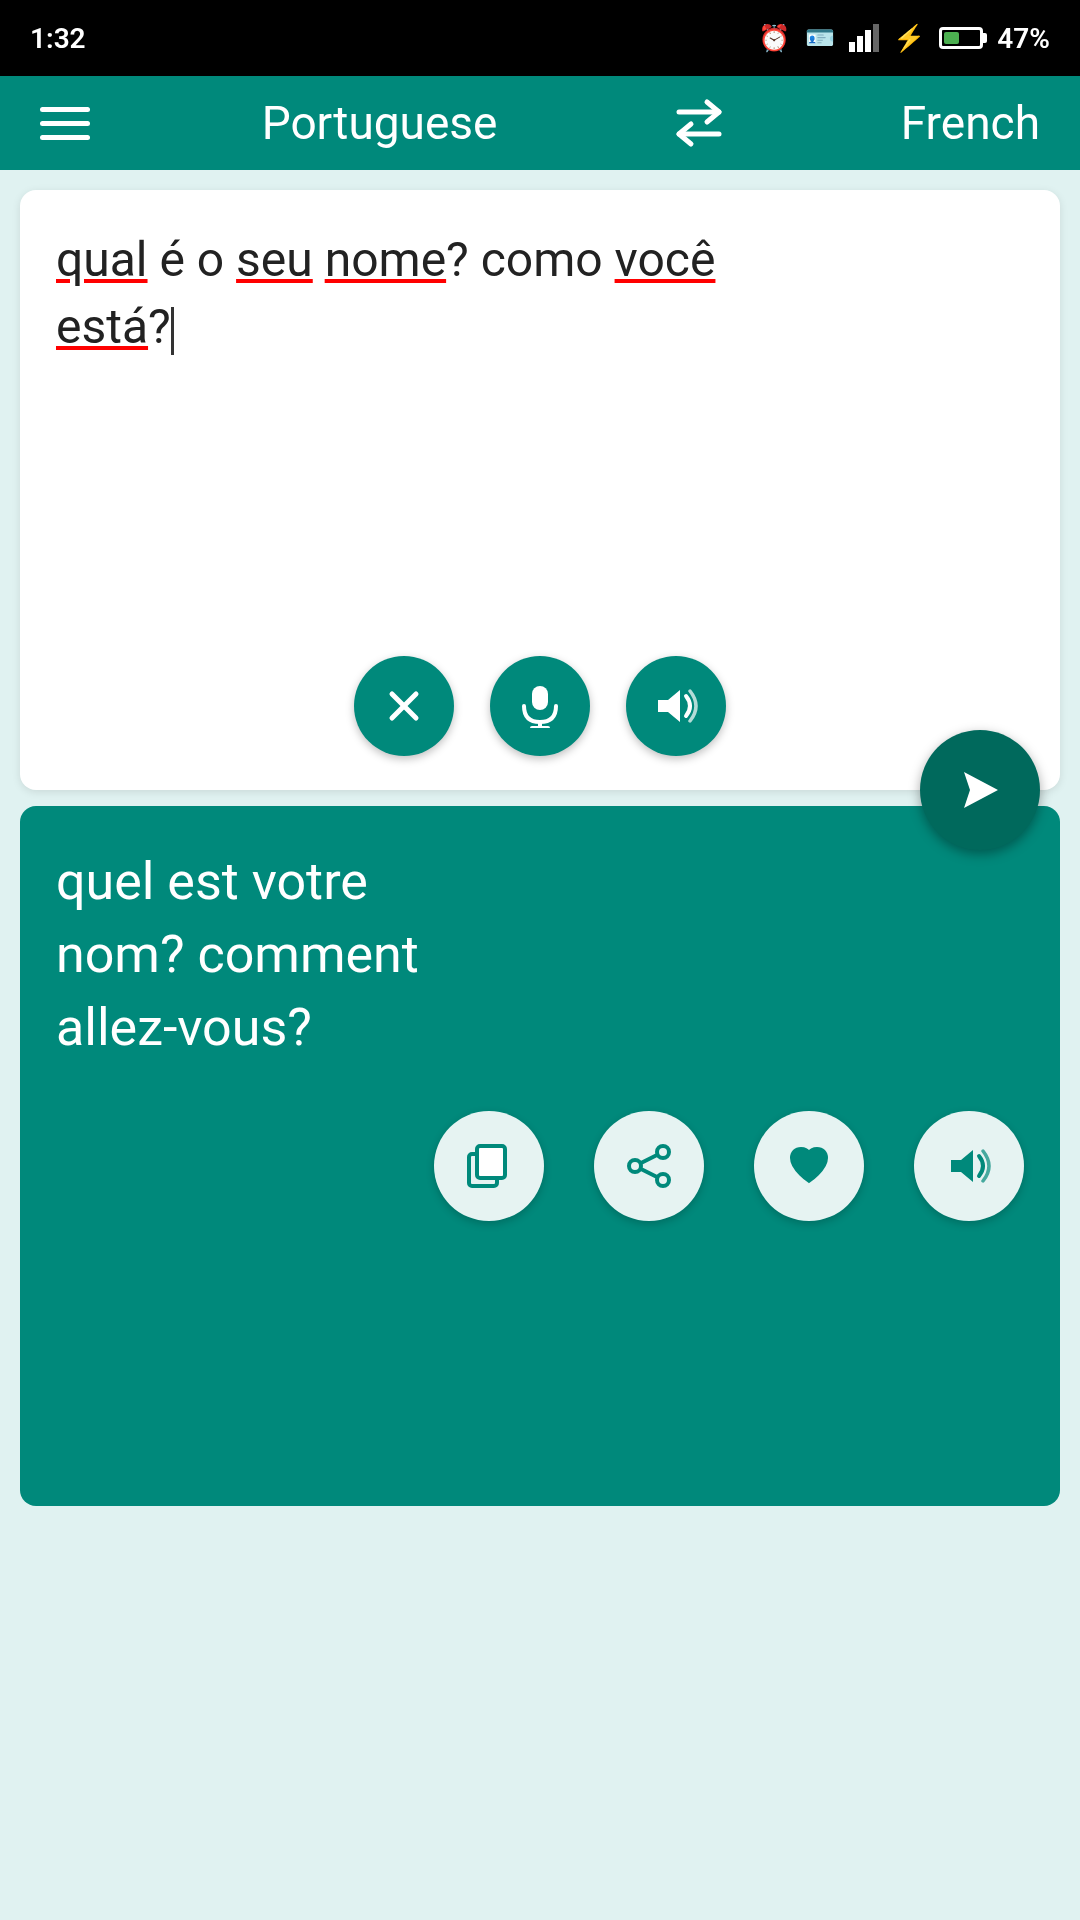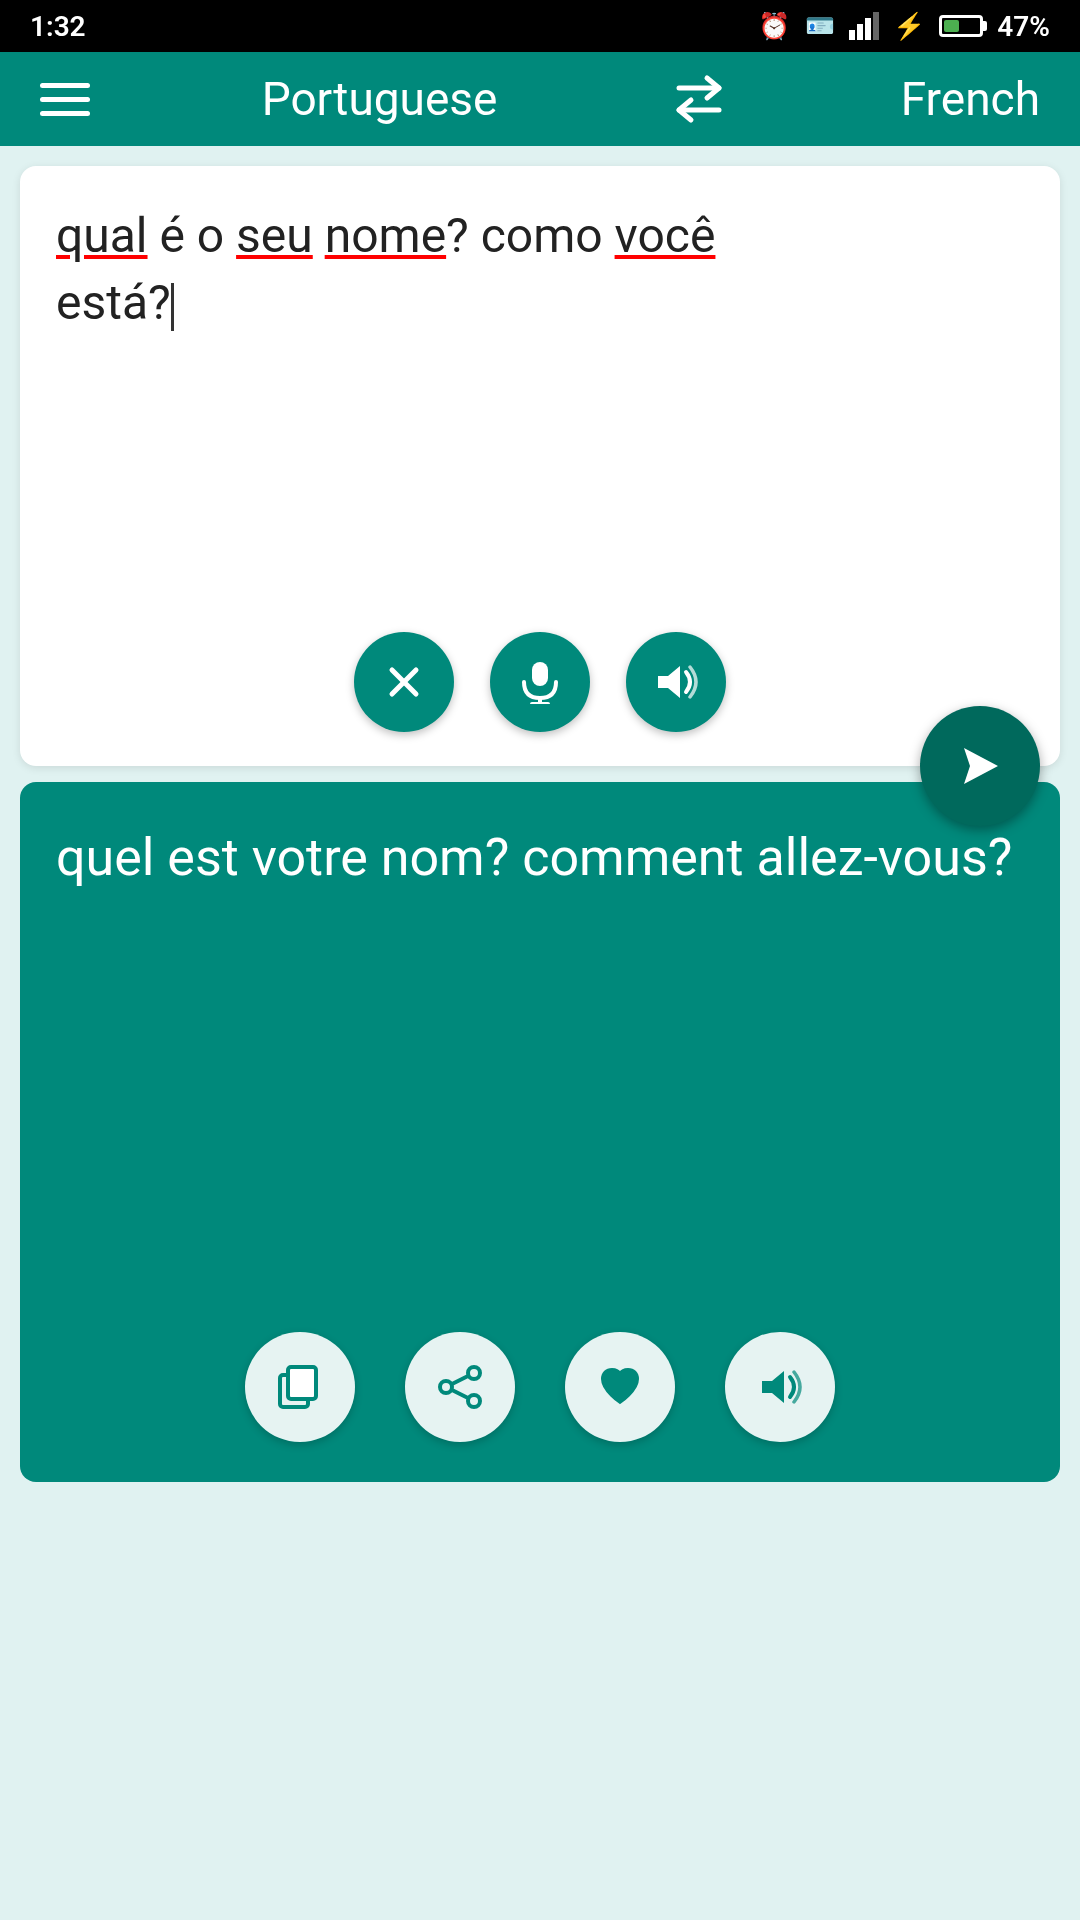--- a/index.html
+++ b/index.html
@@ -11,21 +11,21 @@
       font-family: 'Roboto', Arial, sans-serif;
       background: #e0f2f1;
       display: flex;
       flex-direction: column;
     }
 
     
     .status-bar {
       background: #000;
       color: #fff;
-      height: 52px;
+      height: 76px;
       display: flex;
       align-items: center;
       justify-content: space-between;
       padding: 0 30px;
       font-size: 28px;
       font-weight: 600;
       flex-shrink: 0;
     }
     .status-right {
       display: flex;
@@ -131,20 +131,21 @@
     }
     .word-nome {
       text-decoration: underline;
       text-decoration-color: red;
     }
     .word-voce {
       text-decoration: underline;
       text-decoration-color: red;
     }
     .word-esta {
+      text-decoration: underline;
       text-decoration-color: red;
     }
 
     .cursor {
       display: inline-block;
       width: 3px;
       height: 48px;
       background: #333;
       vertical-align: text-bottom;
       animation: blink 1s step-end infinite;
@@ -203,21 +204,21 @@
       top: -60px;
     }
 
     
     .target-panel {
       background: #00897b;
       border-radius: 16px;
       padding: 40px 36px 24px 36px;
       min-height: 700px;
       display: flex;
-      flex-direction: column;
+      flex-direction: row;
       justify-content: space-between;
       margin-top: 16px;
     }
 
     .target-text {
       font-size: 52px;
       color: #fff;
       line-height: 1.4;
       flex: 1;
     }

